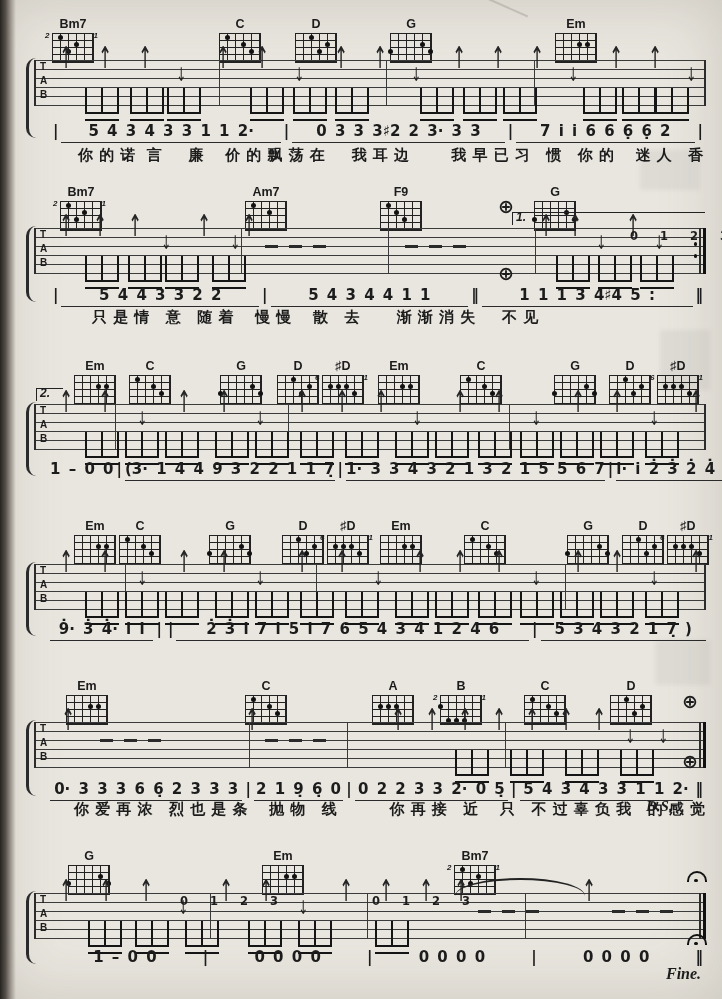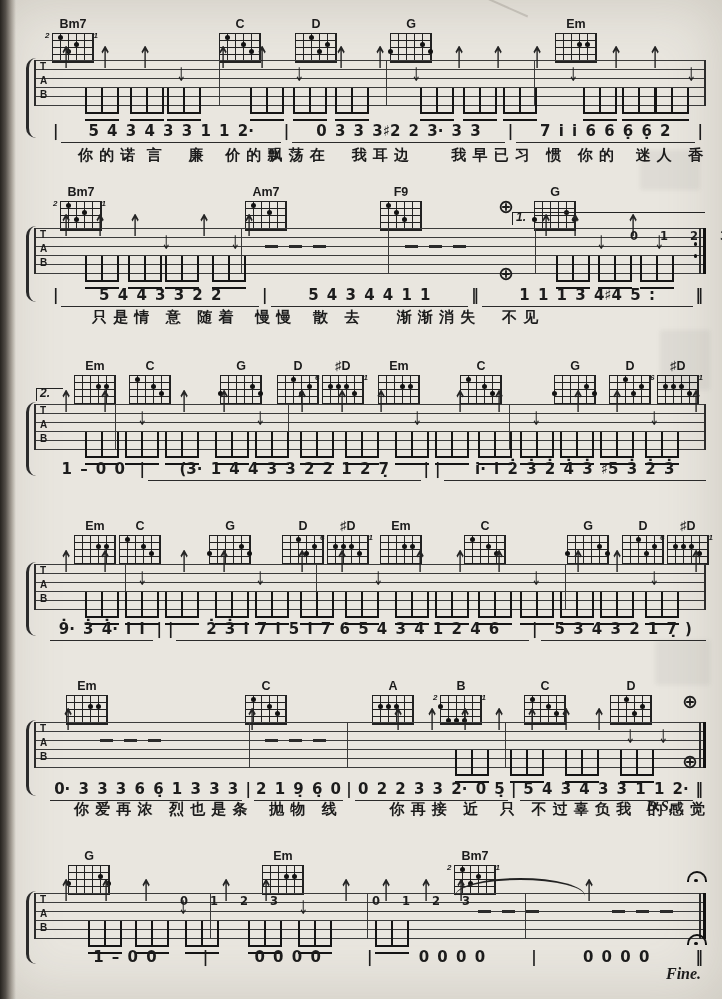--- a/index.html
+++ b/index.html
@@ -524,22 +524,23 @@
           <i style="left: 0px;"></i>
           <i style="left: 16px;"></i>
           <i style="left: 32px;"></i>
         </div>
         <div class="volta" style="left: 36px; top: 388px; width: 26px;">
           <span>2.</span>
         </div>
         <div class="numrow" style="top: 460px;">
           <div class="meas" style="flex-grow: 4;">1 – 0 0</div>
           <div class="barsep">|</div>
-          <div class="meas u" style="flex-grow: 11;">(3· 1 4 4 3 3 2 2 1 2 7̣</div>
-          <div class="barsep">|</div>
+          <div class="meas u" style="flex-grow: 11;">(3· 1 4 4 9 3 2 2 1 1 7̣</div>
+          <div class="barsep">|</div>
+          <div class="meas u" style="flex-grow: 14;">1· 3 3 4 3 2 1 3 2 1 5 5 6 7</div>
           <div class="barsep">|</div>
           <div class="meas u" style="flex-grow: 11;">i· i 2̇ 3̇ 2̇ 4̇ 3̇ ♯5 3̇ 2̇ 3̇</div>
         </div>
       </div>
       <div>
         <div class="chord" style="left: 72px; top: 534px;">
           <div class="cname">Em</div>
           <div class="cgrid">
             <div class="cdot" style="left: 22px; top: 8.5px;"></div>
             <div class="cdot" style="left: 30px; top: 8.5px;"></div>
@@ -828,21 +829,21 @@
           <b style="left: 48px;"></b>
         </div>
         <div class="dashrow" style="left: 265px; top: 739px;">
           <b style="left: 0px;"></b>
           <b style="left: 24px;"></b>
           <b style="left: 48px;"></b>
         </div>
         <div class="coda" style="left: 682px; top: 692px;">⊕</div>
         <div class="coda" style="left: 682px; top: 752px;">⊕</div>
         <div class="numrow" style="top: 780px;">
-          <div class="meas u" style="flex-grow: 10;">0· 3 3 3 6 6̣ 1 3 3 3</div>
+          <div class="meas u" style="flex-grow: 10;">0· 3 3 3 6 6̣ 2 3 3 3</div>
           <div class="barsep">|</div>
           <div class="meas u" style="flex-grow: 5;">2 1 9̣ 6̣ 0</div>
           <div class="barsep">|</div>
           <div class="meas u" style="flex-grow: 8;">0 2 2 3 3 2· 0 5̣</div>
           <div class="barsep">|</div>
           <div class="meas u" style="flex-grow: 9;">5 4 3 4 3 3 1 1 2·</div>
           <div class="barsep">‖</div>
         </div>
         <div class="lyrics" style="left: 74px; top: 800px;">你 爱 再 浓   烈 也 是 条    抛 物   线          你 再 接   近    只   不 过 辜 负 我   的 感 觉</div>
       </div>

